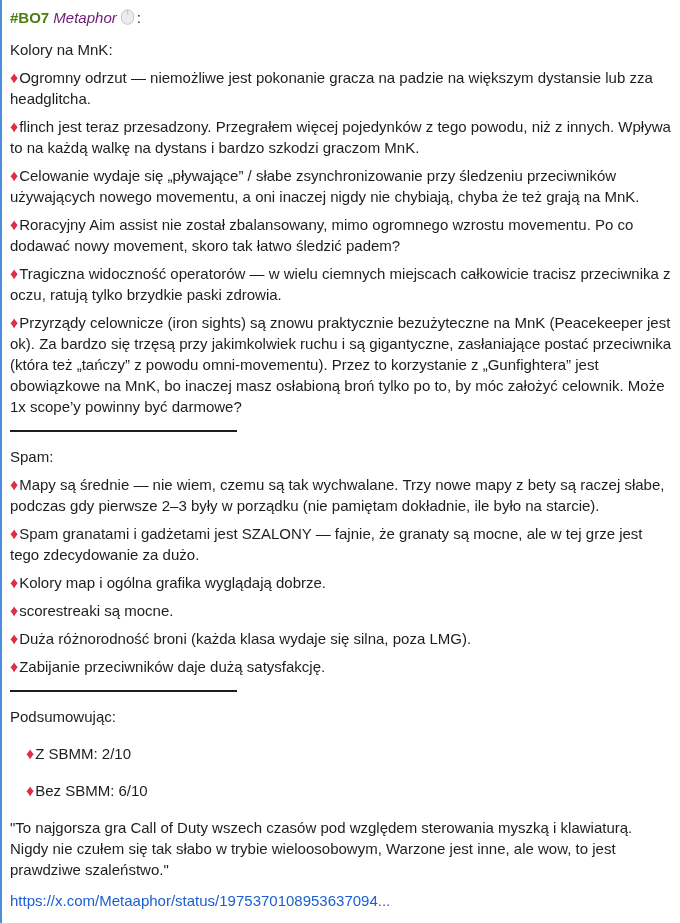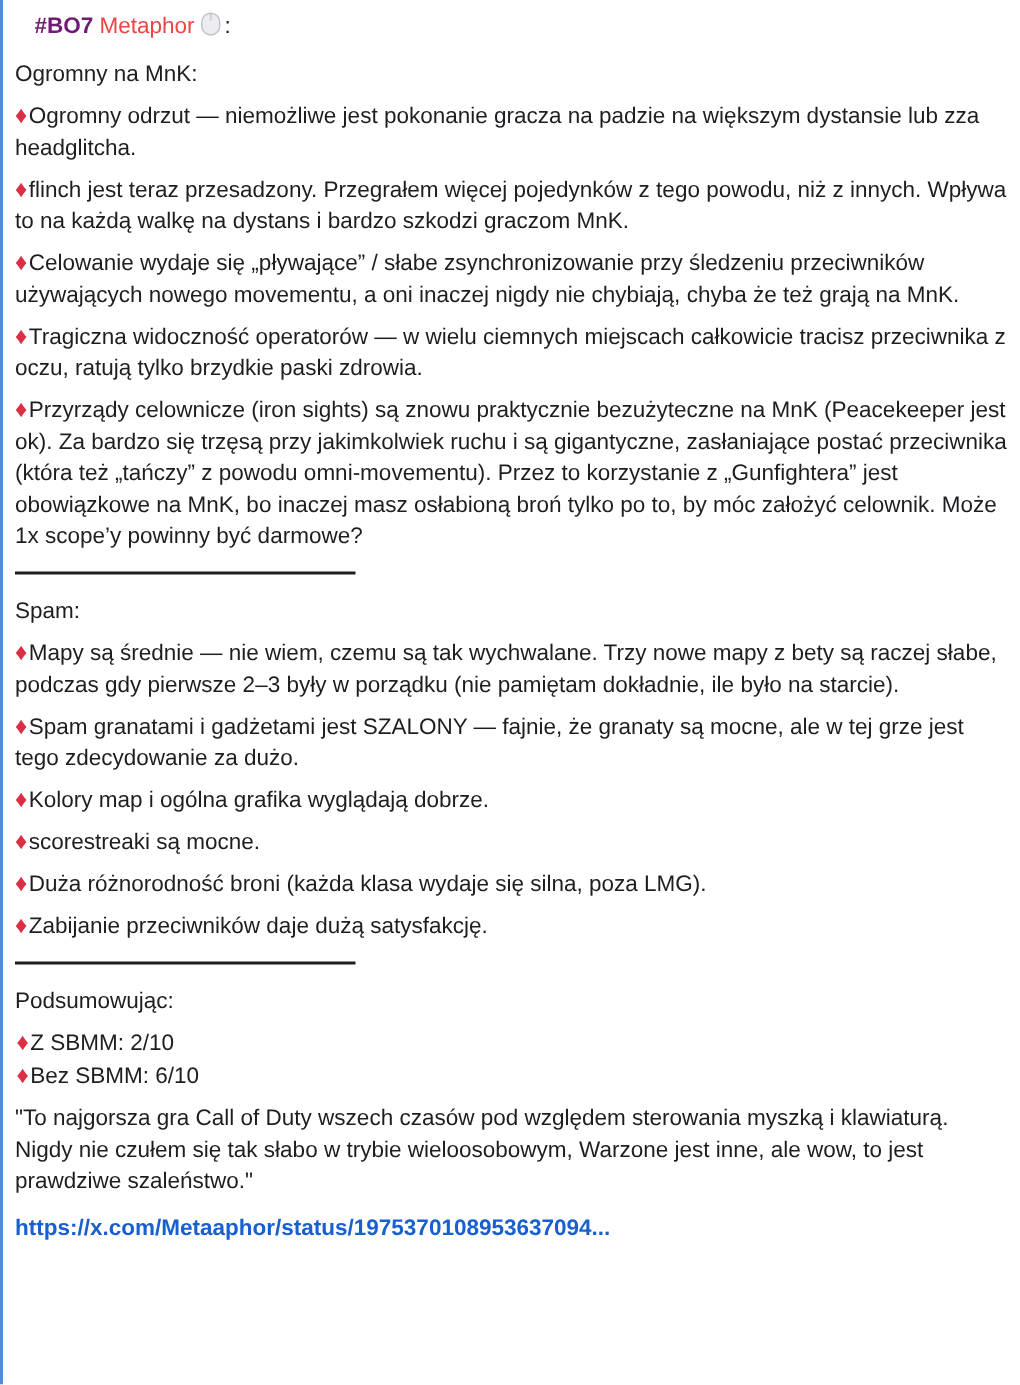--- a/index.html
+++ b/index.html
@@ -20,75 +20,75 @@
     left: 0; top: 0;
     width: 2px; height: 923px;
     background: #4a90d9;
   }
   .content {
     padding: 7px 8px 6px 10px;
   }
   p, .para { margin: 0 0 7px 0; }
   .header-line { margin-bottom: 9px; }
   .hashtag {
-    color: #701a75;
+    color: #4d7c0f;
     font-weight: 700;
     text-decoration: none;
     cursor: pointer;
-    margin-left: 13px;
   }
-  .author { color: #ef4444; }
+  .author { color: #701a75; font-style: italic; }
   .mouse-emoji {
     display: inline-block;
     vertical-align: -2px;
     margin: 0 2px 0 3px;
   }
   .bullet-line { margin: 0 0 7px 0; }
   .diamond {
     color: #dd2e44;
     font-size: 16px;
     margin-right: 1px;
   }
   .divider {
     width: 227px;
     border: none;
     border-top: 2px solid #1c1e21;
     margin: 13px 0 14px 0;
   }
   .sbmm-block { margin: 0 0 7px 0; }
-  .sbmm-block .bullet-line { margin: 1px; }
+  .sbmm-block .bullet-line { margin: 16px; }
   .quote-para { margin: 3px 0 10px 0; }
   .post-link {
     color: #1a5fd0;
-    font-weight: 700;
+    font-weight: 400;
     text-decoration: none;
     cursor: pointer;
   }
   .link-row { margin: 0 0 6px 0; }
 </style>
 </head>
 <body>
 
 <div class="left-edge"></div>
 
 <div class="content">
 
   <p class="header-line">
     <a class="hashtag">#BO7</a><span> </span><span class="author">Metaphor</span><span class="mouse-emoji"><svg width="15" height="16" viewBox="0 0 15 16">
           <rect x="1.5" y="0.8" width="12" height="14.5" rx="6" fill="#ececf1" stroke="#c2c2cc" stroke-width="1"></rect>
           <line x1="7.5" y1="1" x2="7.5" y2="5.5" stroke="#c2c2cc" stroke-width="1"></line>
           <rect x="6.6" y="3" width="1.8" height="3" rx="0.9" fill="#d4d4dc"></rect>
         </svg></span><span>:</span>
   </p>
 
-  <p>Ogromny na MnK:</p>
+  <p>Kolory na MnK:</p>
 
   <p class="bullet-line"><span class="diamond">♦</span><span>Ogromny odrzut — niemożliwe jest pokonanie gracza na padzie na większym dystansie lub zza headglitcha.</span></p>
   <p class="bullet-line"><span class="diamond">♦</span><span>flinch jest teraz przesadzony. Przegrałem więcej pojedynków z tego powodu, niż z innych. Wpływa to na każdą walkę na dystans i bardzo szkodzi graczom MnK.</span></p>
   <p class="bullet-line"><span class="diamond">♦</span><span>Celowanie wydaje się „pływające” / słabe zsynchronizowanie przy śledzeniu przeciwników używających nowego movementu, a oni inaczej nigdy nie chybiają, chyba że też grają na MnK.</span></p>
+  <p class="bullet-line"><span class="diamond">♦</span><span>Roracyjny Aim assist nie został zbalansowany, mimo ogromnego wzrostu movementu. Po co dodawać nowy movement, skoro tak łatwo śledzić padem?</span></p>
   <p class="bullet-line"><span class="diamond">♦</span><span>Tragiczna widoczność operatorów — w wielu ciemnych miejscach całkowicie tracisz przeciwnika z oczu, ratują tylko brzydkie paski zdrowia.</span></p>
   <p class="bullet-line"><span class="diamond">♦</span><span>Przyrządy celownicze (iron sights) są znowu praktycznie bezużyteczne na MnK (Peacekeeper jest ok). Za bardzo się trzęsą przy jakimkolwiek ruchu i są gigantyczne, zasłaniające postać przeciwnika (która też „tańczy” z powodu omni-movementu). Przez to korzystanie z „Gunfightera” jest obowiązkowe na MnK, bo inaczej masz osłabioną broń tylko po to, by móc założyć celownik. Może 1x scope’y powinny być darmowe?</span></p>
 
   <hr class="divider">
 
   <p>Spam:</p>
 
   <p class="bullet-line"><span class="diamond">♦</span><span>Mapy są średnie — nie wiem, czemu są tak wychwalane. Trzy nowe mapy z bety są raczej słabe, podczas gdy pierwsze 2–3 były w porządku (nie pamiętam dokładnie, ile było na starcie).</span></p>
   <p class="bullet-line"><span class="diamond">♦</span><span>Spam granatami i gadżetami jest SZALONY — fajnie, że granaty są mocne, ale w tej grze jest tego zdecydowanie za dużo.</span></p>
   <p class="bullet-line"><span class="diamond">♦</span><span>Kolory map i ogólna grafika wyglądają dobrze.</span></p>

